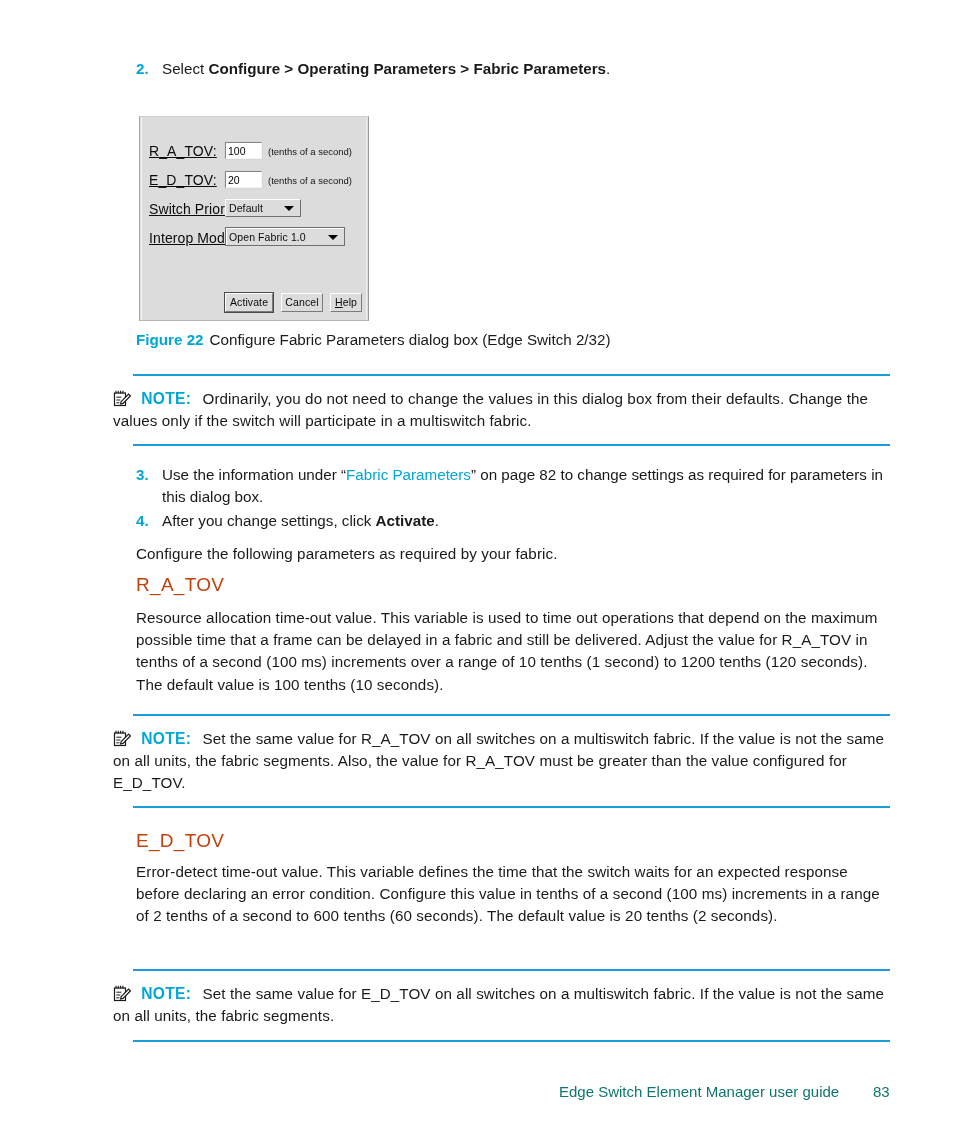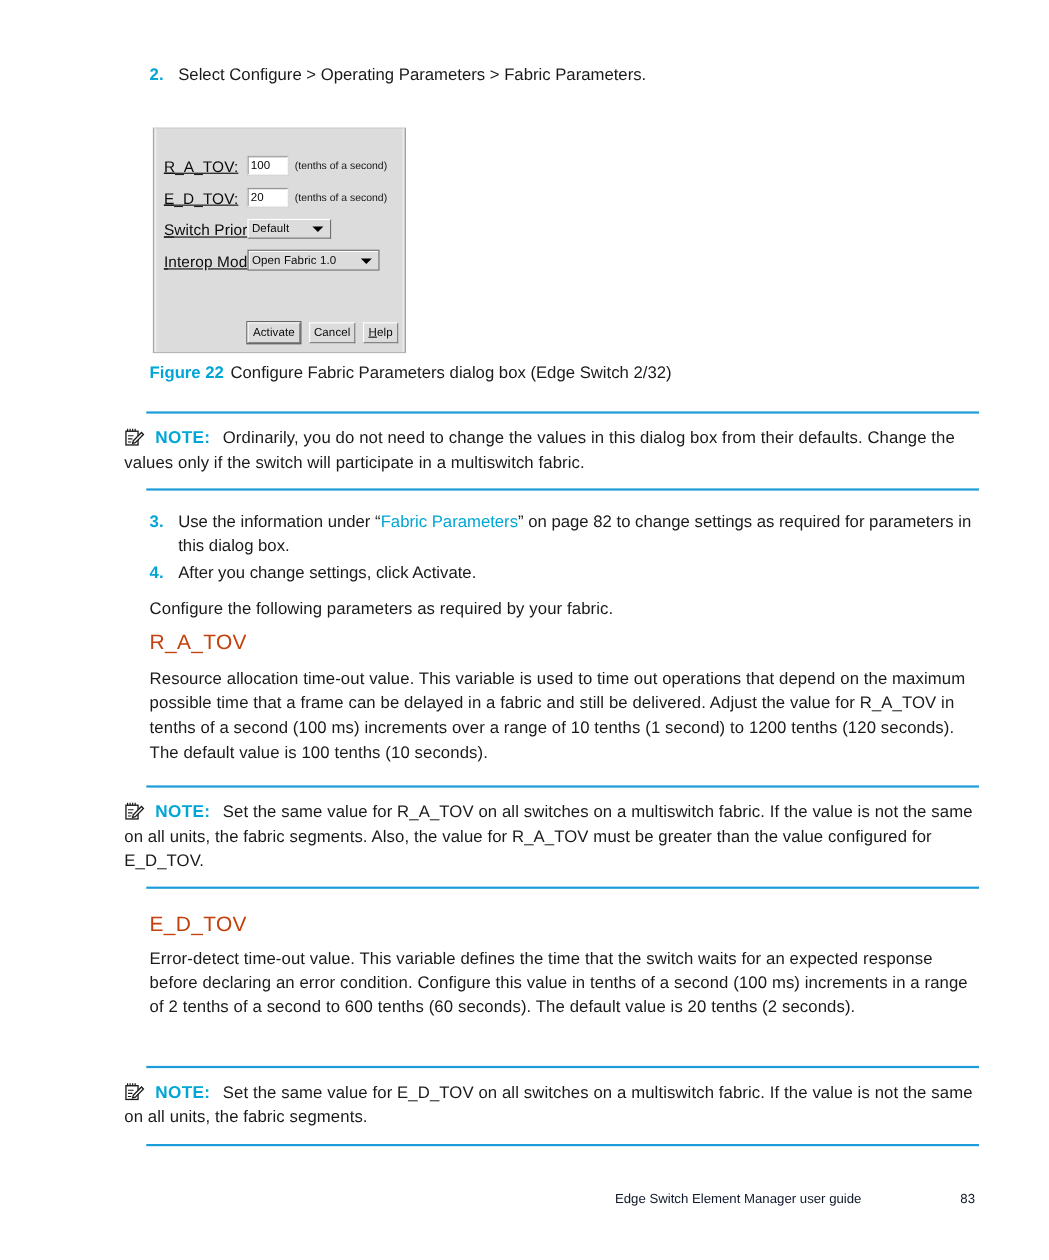--- a/index.html
+++ b/index.html
@@ -39,21 +39,21 @@
     line-height: 22.2px;
     width: 26px;
     flex: 0 0 26px;
     text-align: left;
   }
   .step-body {
     font-size: 15.2px;
     line-height: 22.2px;
     color: #1a1a1a;
   }
-  .step-body b { font-weight: normal; }
+  .step-body b { font-weight: bold; }
   .link { color: #00a6d6; }
 
   
   .rule {
     position: absolute;
     left: 133px;
     width: 757px;
     height: 2px;
     background: #1b9dd9;
   }
@@ -104,22 +104,22 @@
   .fig-caption .fig-label {
     color: #00a6d6;
     font-weight: bold;
     margin-right: 6px;
   }
   .fig-caption .fig-text { color: #1a1a1a; }
 
   
   .footer {
     position: absolute;
-    font-size: 12px;
-    color: #0f172a;
+    font-size: 15px;
+    color: #0f766e;
   }
   .footer-title { position: absolute; left: 559px; top: 1083px; }
   .footer-page  { position: absolute; left: 873px; top: 1083px; font-weight: normal; }
 
   
   .dialog {
     position: absolute;
     left: 139px;
     top: 116px;
     width: 230px;

